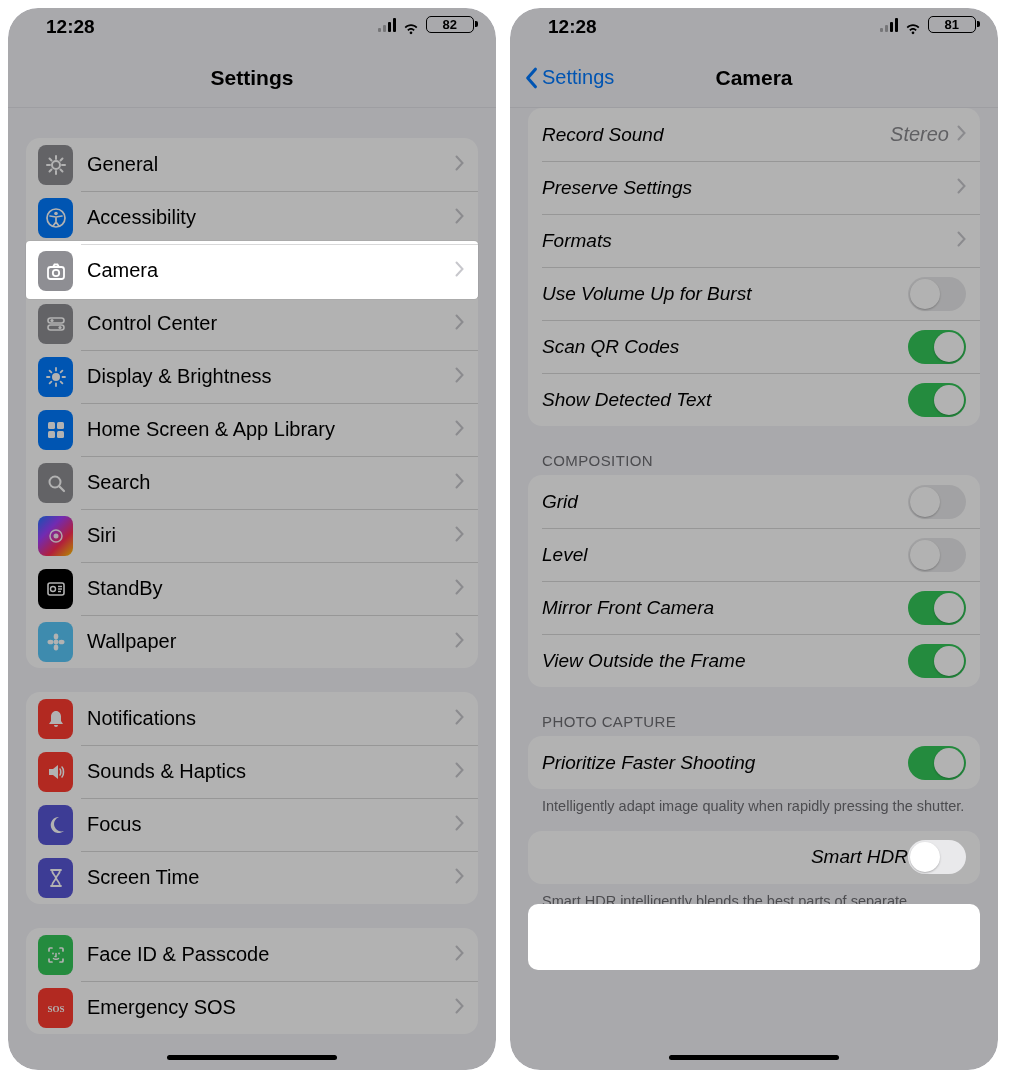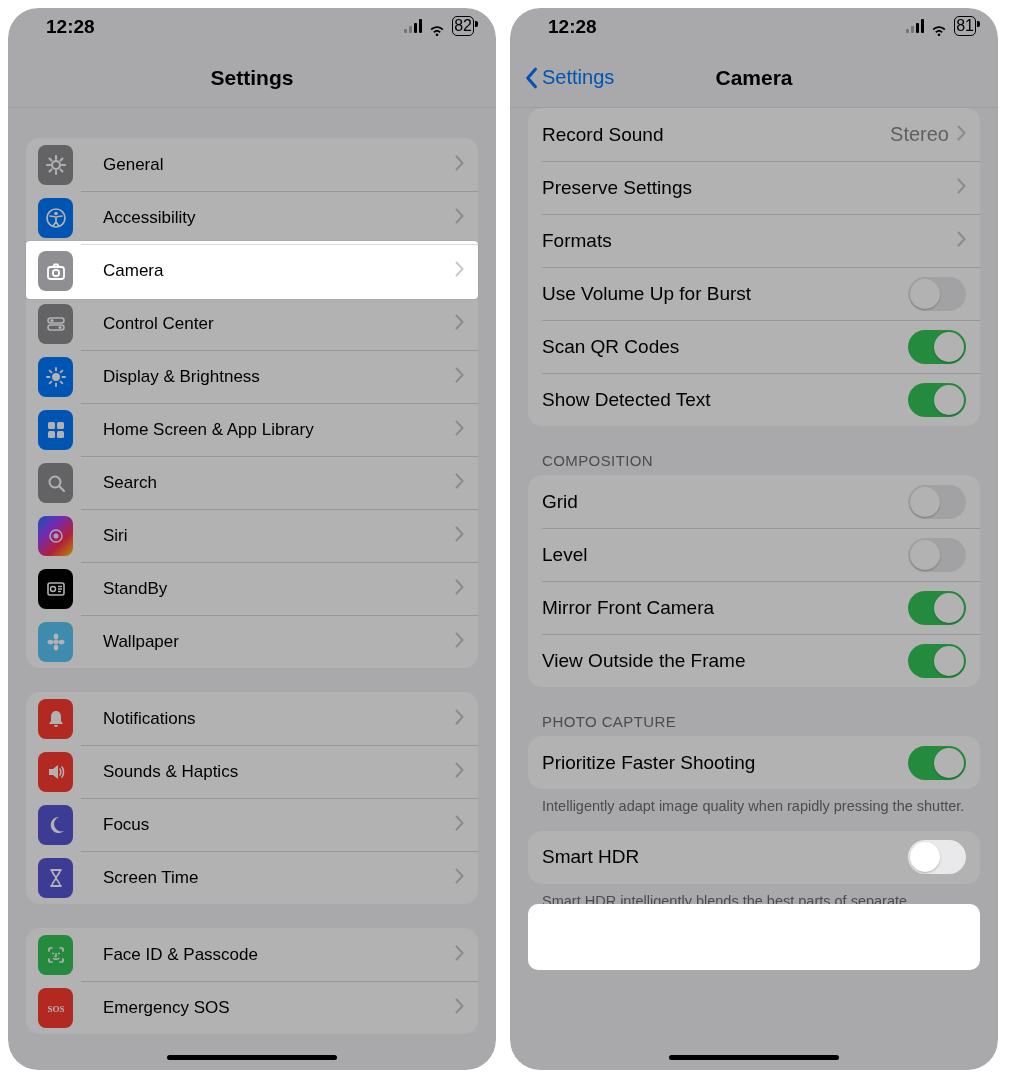--- a/index.html
+++ b/index.html
@@ -26,72 +26,72 @@
   
   .status { height: 40px; display:flex; align-items:flex-start; justify-content:space-between; padding: 8px 22px 0 38px; font-size: 19px; font-weight:600; }
   .status-right { display:flex; align-items:center; gap:6px; }
   .signal-bars { display:flex; align-items:flex-end; gap:2px; height:14px;}
   .signal-bars span { width:3px; background:#000; border-radius:1px; }
   .signal-bars span:nth-child(1){height:4px; opacity:.3;}
   .signal-bars span:nth-child(2){height:7px; opacity:.3;}
   .signal-bars span:nth-child(3){height:10px;}
   .signal-bars span:nth-child(4){height:14px;}
   .wifi { width:18px; height:14px; }
-  .batt { border:1.6px solid #000; border-radius:5px; padding:1px 1px; font-size:16px; font-weight:400; position:relative; line-height:1;}
+  .batt { border:1.6px solid #000; border-radius:5px; padding:1px 16px; font-size:13px; font-weight:700; position:relative; line-height:1;}
   .batt::after { content:""; position:absolute; right:-5px; top:4px; width:3px; height:6px; background:#000; border-radius:0 2px 2px 0; }
 
   
   .navbar { height: 60px; position:relative; display:flex; align-items:center; justify-content:center; font-size:21px; font-weight:600; border-bottom:1px solid rgba(0,0,0,0.06);}
   .navbar .back { position:absolute; left:14px; display:flex; align-items:center; color:#0079ff; font-size:20px; font-weight:400;}
   .navbar .back svg{ width:14px; height:22px; margin-right:4px;}
 
   
   .scroll { height: calc(100% - 100px); overflow:hidden; padding: 0 18px; }
   .group { background:#fff; border-radius:14px; margin-top:24px; overflow:hidden;}
   .row { display:flex; align-items:center; height:53px; padding:0 14px 0 12px; position:relative;}
   .row + .row::before { content:""; position:absolute; left:55px; right:0; top:0; height:1px; background:rgba(60,60,67,0.2);}
   .icon { width:35px; height:40px; border-radius:8px; margin-right:14px; display:flex; align-items:center; justify-content:center; flex-shrink:0;}
   .icon svg{ width:22px; height:22px; }
   .ic-gray{background:#8e8e93;} .ic-blue{background:#007aff;} .ic-red{background:#ff3b30;}
   .ic-green{background:#34c759;} .ic-purple{background:#5856d6;} .ic-teal{background:#5ac8fa;}
   .ic-black{background:#000;}
   .ic-siri{background:linear-gradient(135deg,#1f77ff,#a33eff,#ff2d55,#ffcc00);}
-  .row-label { font-size:17px; flex:1; color:#000;margin-left:16px;}
+  .row-label { font-size:20px; flex:1; color:#000;}
   .chev { color:#c7c7cc; }
   .chev svg{width:9px;height:16px;}
 
   .highlight-row { position:relative; z-index:50;}
   .highlight-box-left {
     position:absolute; left:18px; right:18px; top:233px; height:58px;
     background:#fff; border-radius:4px; z-index:40;
     box-shadow:0 0 0 1px rgba(0,0,0,0.04);
   }
 
   
   .scroll2 { height: calc(100% - 100px); overflow:hidden; padding: 0 18px; }
   .group2 { background:#fff; border-radius:14px; overflow:hidden; margin-top:14px;}
   .group2.nopadtop{margin-top:0;}
-  .row2 { display:flex; align-items:center; height:53px; padding:0 14px; position:relative;}
+  .row2 { display:flex; align-items:center; height:53px; padding:0 14px; position:relative;font-style:italic;}
   .row2 + .row2::before { content:""; position:absolute; left:14px; right:0; top:0; height:1px; background:rgba(60,60,67,0.2);}
   .row2-label{ font-size:19px; flex:1;}
   .row2-value{ color:#8a8a8e; font-size:20px; margin-right:8px;}
   .section-header{ font-size:15px; color:#6d6d72; letter-spacing:0.4px; text-transform:uppercase; margin:26px 4px 6px 14px;}
   .footer-text{ font-size:14.5px; color:#6d6d72; margin:8px 14px 0 14px; line-height:1.35;}
 
   
   .toggle{ width:58px; height:34px; border-radius:17px; background:#e9e9eb; position:relative; flex-shrink:0;}
   .toggle::after{content:""; position:absolute; top:2px; left:2px; width:30px; height:30px; background:#fff; border-radius:50%; box-shadow:0 1px 2px rgba(0,0,0,0.25);}
   .toggle.on{ background:#34c759;}
   .toggle.on::after{ left:auto; right:2px;}
 
   .highlight-box-right{
     position:absolute; left:18px; right:18px; top:896px; height:66px;
     background:#fff; border-radius:10px; z-index:40;
   }
-  .hl-row{ z-index:50; position:relative;}
+  .hl-row{ z-index:50; position:relative;text-align:right;}
 
   .home-indicator{ position:absolute; bottom:10px; left:50%; transform:translateX(-50%); width:170px; height:5px; background:#000; border-radius:3px;}
 
   .first-group-offset{ margin-top:30px;}
 </style>
 </head>
 <body>
 
 <div class="pane">
   <div class="status">

